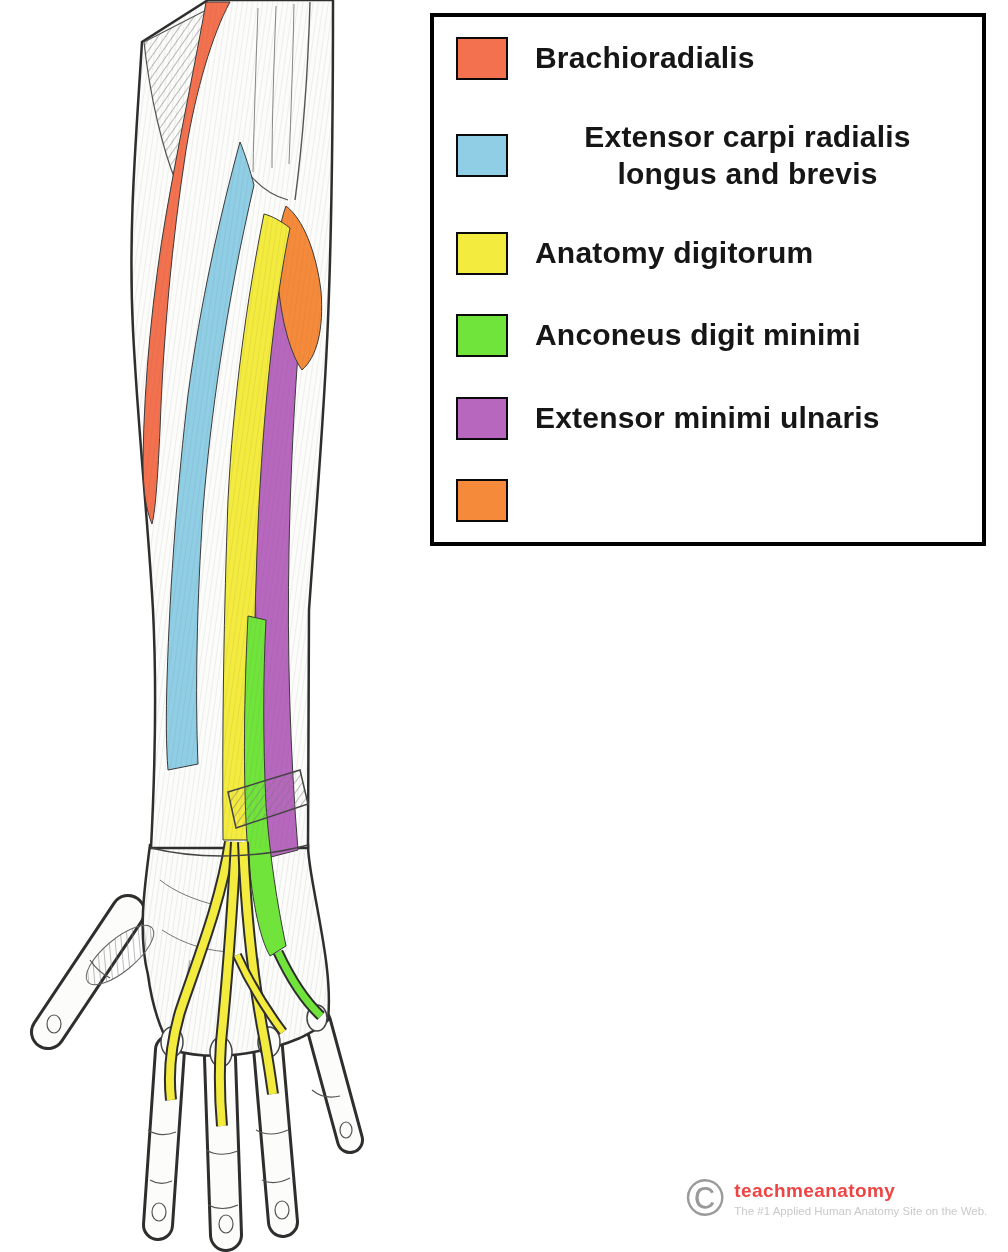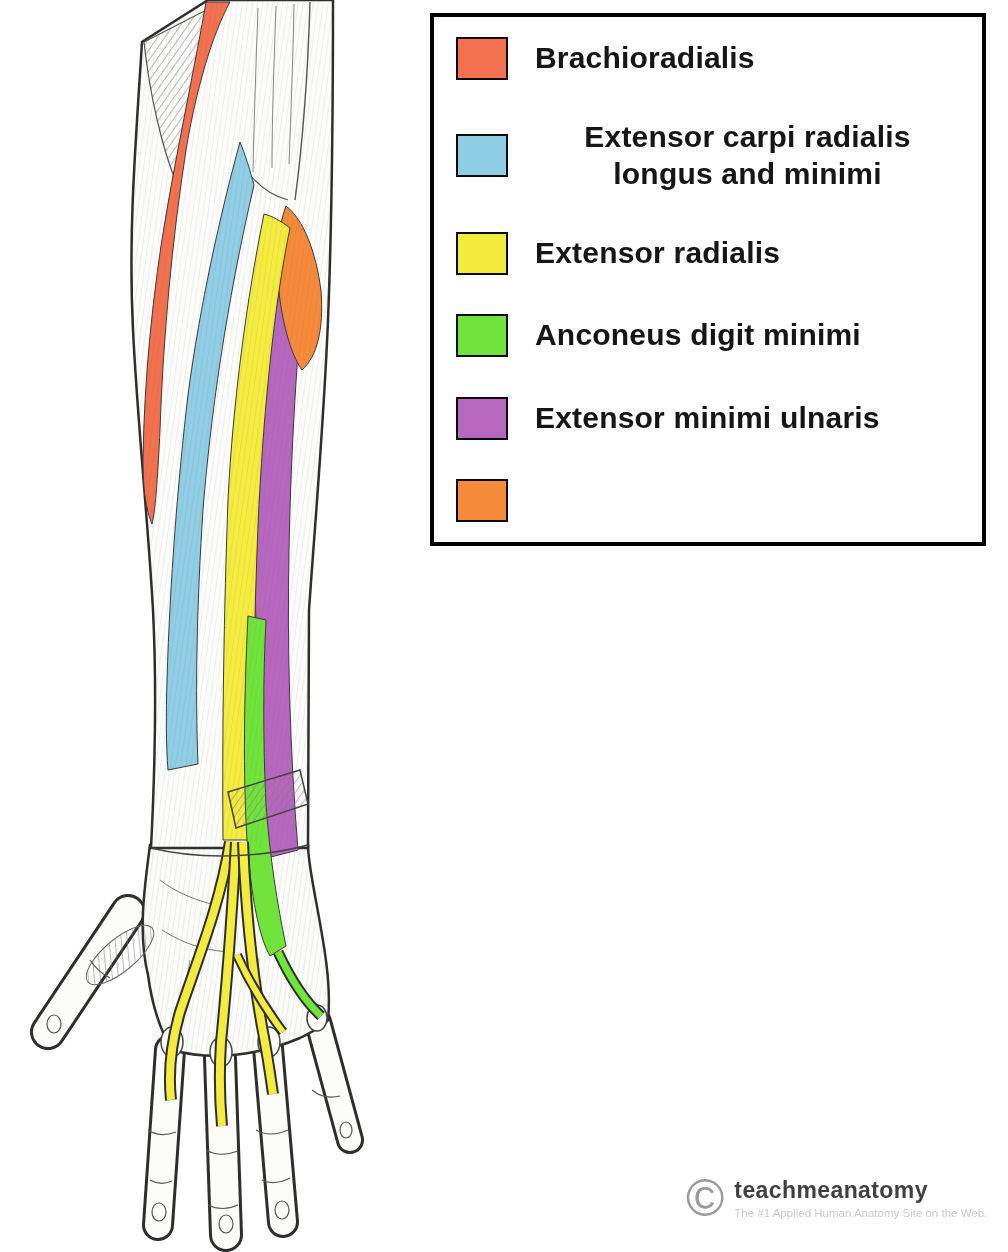--- a/index.html
+++ b/index.html
@@ -19,21 +19,21 @@
   .swatch{width:52px;height:43px;border:2px solid #0a0a0a;flex:0 0 auto;box-sizing:border-box;}
   .legend-label{
     font-size:30px;font-weight:700;color:#161616;line-height:1.22;
     letter-spacing:0.2px;
   }
   .legend-row.two-line .legend-label{text-align:center;}
 
   
   .watermark{position:absolute;left:686px;top:1172px;display:flex;align-items:center;gap:10px;}
   .wm-icon{font-size:52px;color:#9a9a9a;line-height:1;font-weight:400;}
-  .wm-brand{font-size:23px;font-weight:700;color:#404040;letter-spacing:0.4px;}
+  .wm-brand{font-size:19px;font-weight:700;color:#ef4444;letter-spacing:0.4px;}
   .wm-tagline{font-size:11.5px;color:#c9c9c9;margin-top:3px;text-align:center;}
 
   
   .figure{position:absolute;left:0;top:0;}
 </style>
 </head>
 <body>
 
 <div class="stage">
 
@@ -145,25 +145,25 @@
     </g>
   </svg>
 
   <div class="legend">
     <div class="legend-row">
       <span class="swatch" style="background: rgb(243, 113, 78);"></span>
       <span class="legend-label">Brachioradialis</span>
     </div>
     <div class="legend-row two-line">
       <span class="swatch" style="background: rgb(143, 206, 228);"></span>
-      <span class="legend-label">Extensor carpi radialis longus and minimi</span>
+      <span class="legend-label">Extensor carpi radialis longus and brevis</span>
     </div>
     <div class="legend-row">
       <span class="swatch" style="background: rgb(244, 235, 63);"></span>
-      <span class="legend-label">Extensor radialis</span>
+      <span class="legend-label">Anatomy digitorum</span>
     </div>
     <div class="legend-row">
       <span class="swatch" style="background: rgb(112, 228, 58);"></span>
       <span class="legend-label">Anconeus digit minimi</span>
     </div>
     <div class="legend-row">
       <span class="swatch" style="background: rgb(183, 103, 190);"></span>
       <span class="legend-label">Extensor minimi ulnaris</span>
     </div>
     <div class="legend-row">

